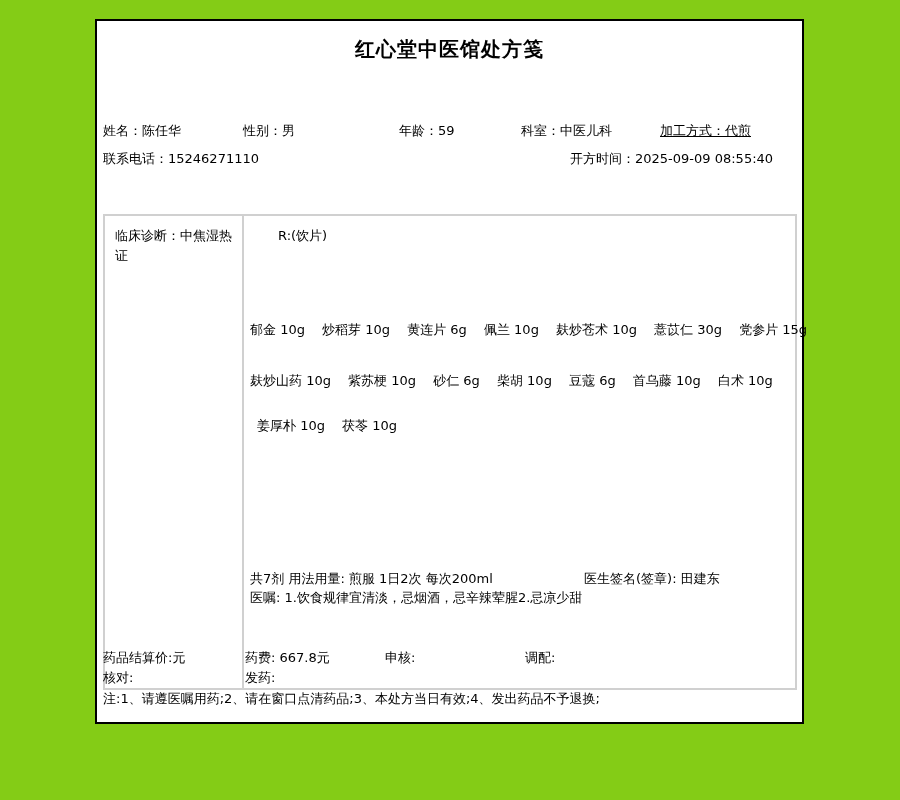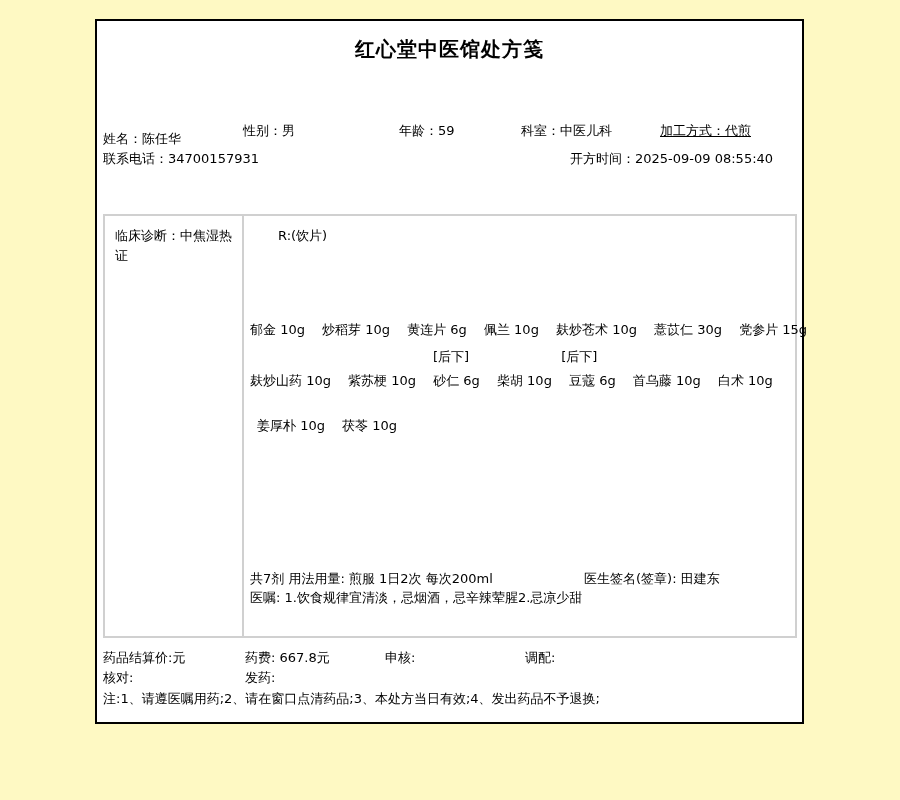--- a/index.html
+++ b/index.html
@@ -8,21 +8,21 @@
     width: 900px;
     height: 800px;
     background: #ffffff;
     font-family: "DejaVu Sans", "Liberation Sans", sans-serif;
     color: #000000;
   }
   .page {
     position: relative;
     width: 900px;
     height: 800px;
-    background: #fef9c3;
+    background: #84cc16;
     overflow: hidden;
   }
   .outer {
     position: absolute;
     left: 95px;
     top: 19px;
     width: 709px;
     height: 705px;
     border: 2px solid #000000;
     box-sizing: border-box;
@@ -42,21 +42,21 @@
     text-align: center;
     font-size: 20px;
     font-weight: bold;
     letter-spacing: 1px;
   }
   .rxbox {
     position: absolute;
     left: 6px;
     top: 193px;
     width: 694px;
-    height: 424px;
+    height: 476px;
     border: 2px solid #d0d0d0;
     box-sizing: border-box;
     display: flex;
   }
   .diag-cell {
     width: 139px;
     box-sizing: border-box;
     border-right: 2px solid #d0d0d0;
     padding: 10px 8px 0 10px;
     font-size: 13px;
@@ -75,50 +75,46 @@
   .annot.a1 { margin-left: 88px; }
 </style>
 </head>
 <body>
 
 <div class="page">
   <div class="outer">
 
     <div class="title">红心堂中医馆处方笺</div>
 
-    <span class="abs" style="left:6px;   top:110px;">姓名：陈任华</span>
+    <span class="abs" style="left:6px;   top:102px;">姓名：陈任华</span>
     <span class="abs" style="left:146px; top:102px;">性别：男</span>
     <span class="abs" style="left:302px; top:102px;">年龄：59</span>
     <span class="abs" style="left:424px; top:102px;">科室：中医儿科</span>
     <span class="abs" style="left:563px; top:102px;text-decoration:underline;">加工方式：代煎</span>
 
-    <span class="abs" style="left:6px;   top:130px;">联系电话：34700157931</span>
+    <span class="abs" style="left:6px;   top:130px;">联系电话：15246271110</span>
     <span class="abs" style="left:473px; top:130px;">开方时间：2025-09-09 08:55:40</span>
 
     <div class="rxbox">
       <div class="diag-cell">临床诊断：中焦湿热证</div>
 
       <div class="rx-cell">
         <span class="abs rx-line" style="top:12px;margin-left:28px;">R:(饮片)</span>
 
 
         <div class="abs rx-line" style="top:106px;">
           <span class="herb">郁金 10g</span>
           <span class="herb">炒稻芽 10g</span>
           <span class="herb">黄连片 6g</span>
           <span class="herb">佩兰 10g</span>
           <span class="herb">麸炒苍术 10g</span>
           <span class="herb">薏苡仁 30g</span>
           <span class="herb">党参片 15g</span>
         </div>
 
-        <div class="abs annot-line" style="top:133px;">
-          <span class="annot a0">[后下]</span>
-          <span class="annot a1">[后下]</span>
-        </div>
 
         <div class="abs rx-line" style="top:157px;">
           <span class="herb">麸炒山药 10g</span>
           <span class="herb">紫苏梗 10g</span>
           <span class="herb">砂仁 6g</span>
           <span class="herb">柴胡 10g</span>
           <span class="herb">豆蔻 6g</span>
           <span class="herb">首乌藤 10g</span>
           <span class="herb">白术 10g</span>
         </div>

